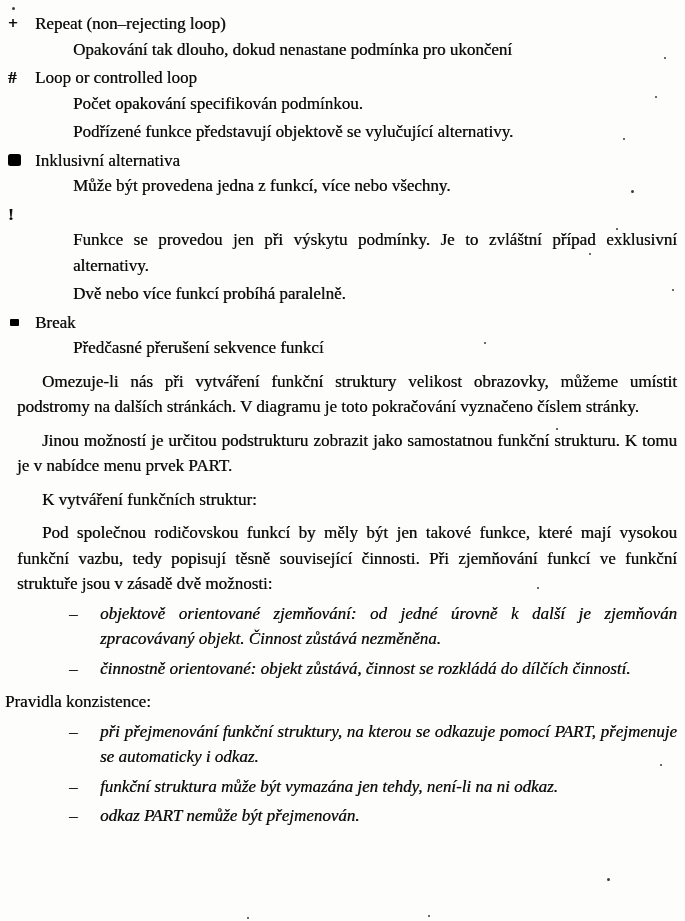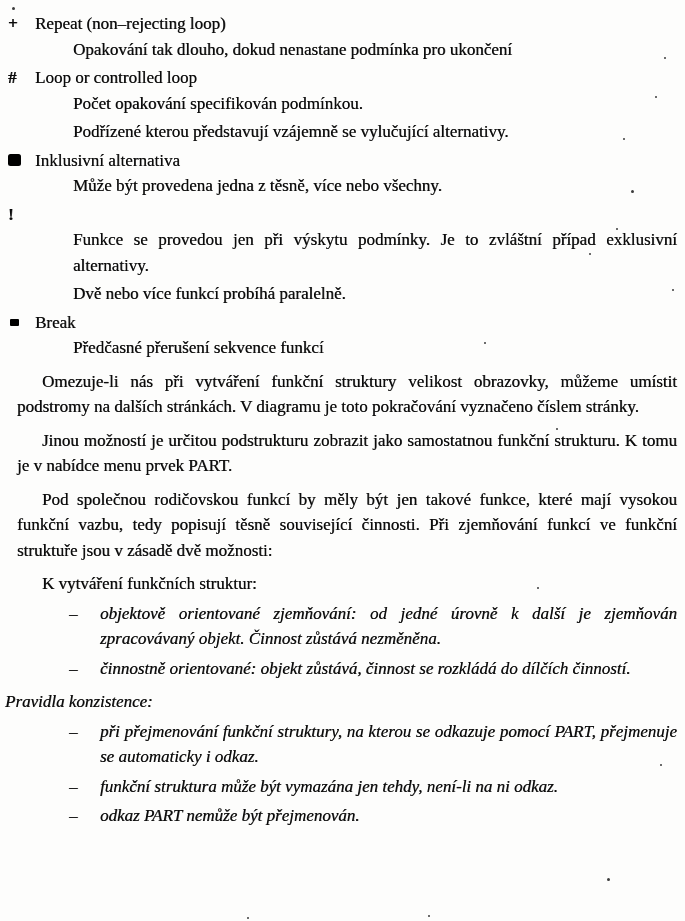--- a/index.html
+++ b/index.html
@@ -68,21 +68,20 @@
 
   
   .para {
     margin: 8px 0 0 12px;
     text-align: justify;
     text-indent: 25px;
   }
   .para-flush {
     margin: 8px 0 0 0;
     text-indent: 0;
-    font-style: italic;
   }
 
   
   .dash-item {
     display: flex;
     margin: 4px 0 0 64px;
   }
   .dash-marker {
     flex: 0 0 31px;
   }
@@ -119,31 +118,31 @@
     <div class="term-head">
       <span class="sym-cell">
           <span class="sym-char">#</span>
         </span>
       <span>Loop or controlled loop</span>
     </div>
     <div class="term-desc">Počet opakování specifikován podmínkou.</div>
   </div>
 
   <div>
-    <div class="term-desc">Podřízené kterou představují vzájemně se vylučující alternativy.</div>
+    <div class="term-desc">Podřízené funkce představují objektově se vylučující alternativy.</div>
   </div>
 
   <div>
     <div class="term-head">
       <span class="sym-cell">
           <span class="sym-square"></span>
         </span>
       <span>Inklusivní alternativa</span>
     </div>
-    <div class="term-desc">Může být provedena jedna z těsně, více nebo všechny.</div>
+    <div class="term-desc">Může být provedena jedna z funkcí, více nebo všechny.</div>
   </div>
 
   <div>
     <div class="term-head">
       <span class="sym-cell">
           <span class="sym-char">!</span>
         </span>
     </div>
     <div class="term-desc">Funkce se provedou jen při výskytu podmínky. Je to zvláštní případ exklusivní alternativy.</div>
   </div>
@@ -159,23 +158,23 @@
         </span>
       <span>Break</span>
     </div>
     <div class="term-desc">Předčasné přerušení sekvence funkcí</div>
   </div>
 
   <div class="para">Omezuje-li nás při vytváření funkční struktury velikost obrazovky, můžeme umístit podstromy na dalších stránkách. V diagramu je toto pokračování vyznačeno číslem stránky.</div>
 
   <div class="para">Jinou možností je určitou podstrukturu zobrazit jako samostatnou funkční strukturu. K tomu je v nabídce menu prvek PART.</div>
 
+  <div class="para">K vytváření funkčních struktur:</div>
+
   <div class="para">Pod společnou rodičovskou funkcí by měly být jen takové funkce, které mají vysokou funkční vazbu, tedy popisují těsně související činnosti. Při zjemňování funkcí ve funkční struktuře jsou v zásadě dvě možnosti:</div>
-
-  <div class="para">K vytváření funkčních struktur:</div>
 
   <div class="dash-item">
     <span class="dash-marker">–</span>
     <span class="dash-text">objektově orientované zjemňování: od jedné úrovně k další je zjemňován zpracovávaný objekt. Činnost zůstává nezměněna.</span>
   </div>
   <div class="dash-item">
     <span class="dash-marker">–</span>
     <span class="dash-text">činnostně orientované: objekt zůstává, činnost se rozkládá do dílčích činností.</span>
   </div>
 

